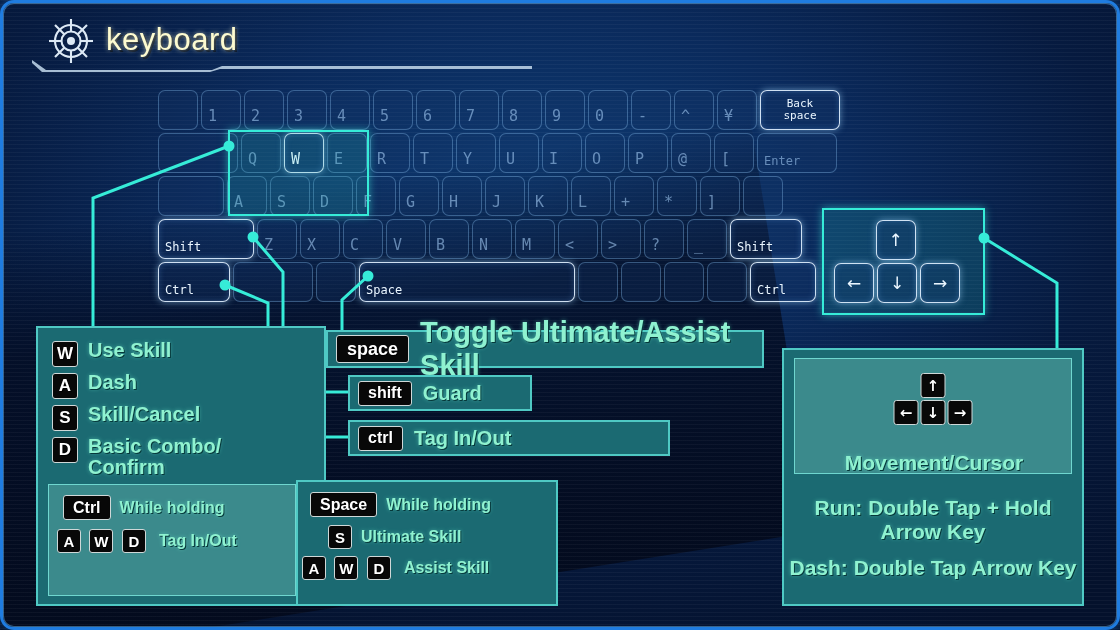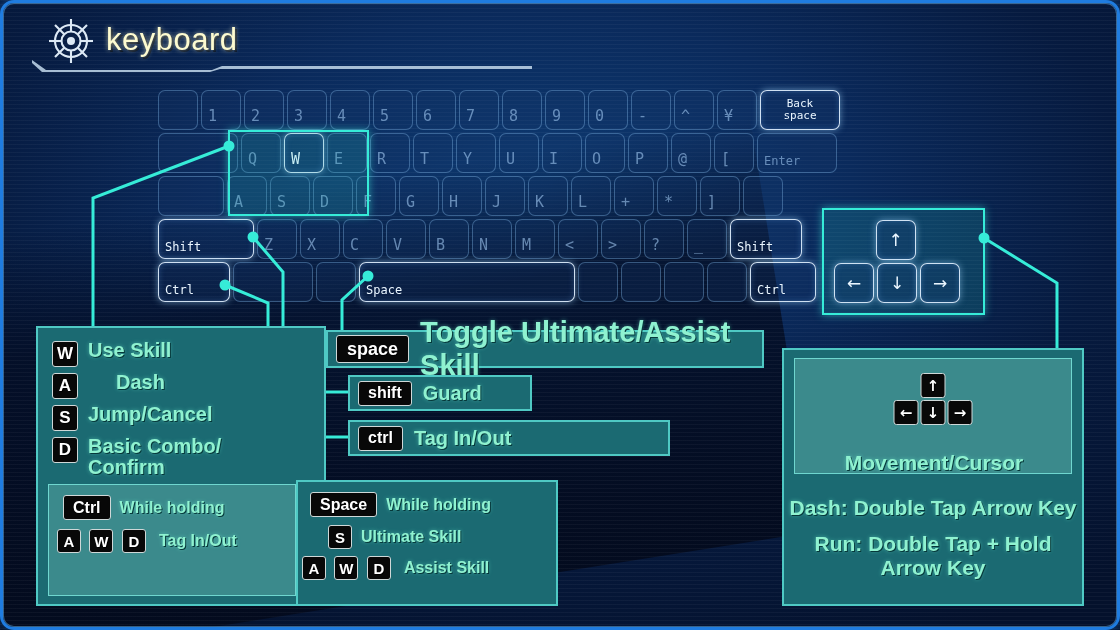--- a/index.html
+++ b/index.html
@@ -324,25 +324,25 @@
   </svg>
 
   <div class="panel" id="panel-wasd">
     <div id="wasd-list">
         <div class="wasd-row">
           <span class="cap sq">W</span>
           <span class="lbl" style="white-space: pre-line; text-align: center;">Use Skill</span>
         </div>
         <div class="wasd-row">
           <span class="cap sq">A</span>
-          <span class="lbl" style="white-space: pre-line; margin-left: 28px;">Dash</span>
+          <span class="lbl" style="white-space: pre-line;">Dash</span>
         </div>
         <div class="wasd-row">
           <span class="cap sq">S</span>
-          <span class="lbl" style="white-space: pre-line;">Jump/Cancel</span>
+          <span class="lbl" style="white-space: pre-line;">Skill/Cancel</span>
         </div>
         <div class="wasd-row">
           <span class="cap sq">D</span>
           <span class="lbl" style="white-space: pre-line;">Basic Combo/
 Confirm</span>
         </div>
       </div>
 
     <div class="subpanel" id="sub-ctrl">
       <div class="line1">
@@ -400,19 +400,19 @@
         </div>
         <div class="rowB">
           <span class="cap arw">←</span>
           <span class="cap arw">↓</span>
           <span class="cap arw">→</span>
         </div>
       </div>
       <div class="lbl" id="move-label">Movement/Cursor</div>
     </div>
     <div id="move-tips">
+      <div class="lbl">Run: Double Tap + Hold Arrow Key</div>
       <div class="lbl">Dash: Double Tap Arrow Key</div>
-      <div class="lbl">Run: Double Tap + Hold Arrow Key</div>
     </div>
   </div>
 
   <div id="outerframe"></div>
 </div>
 
 </body></html>

